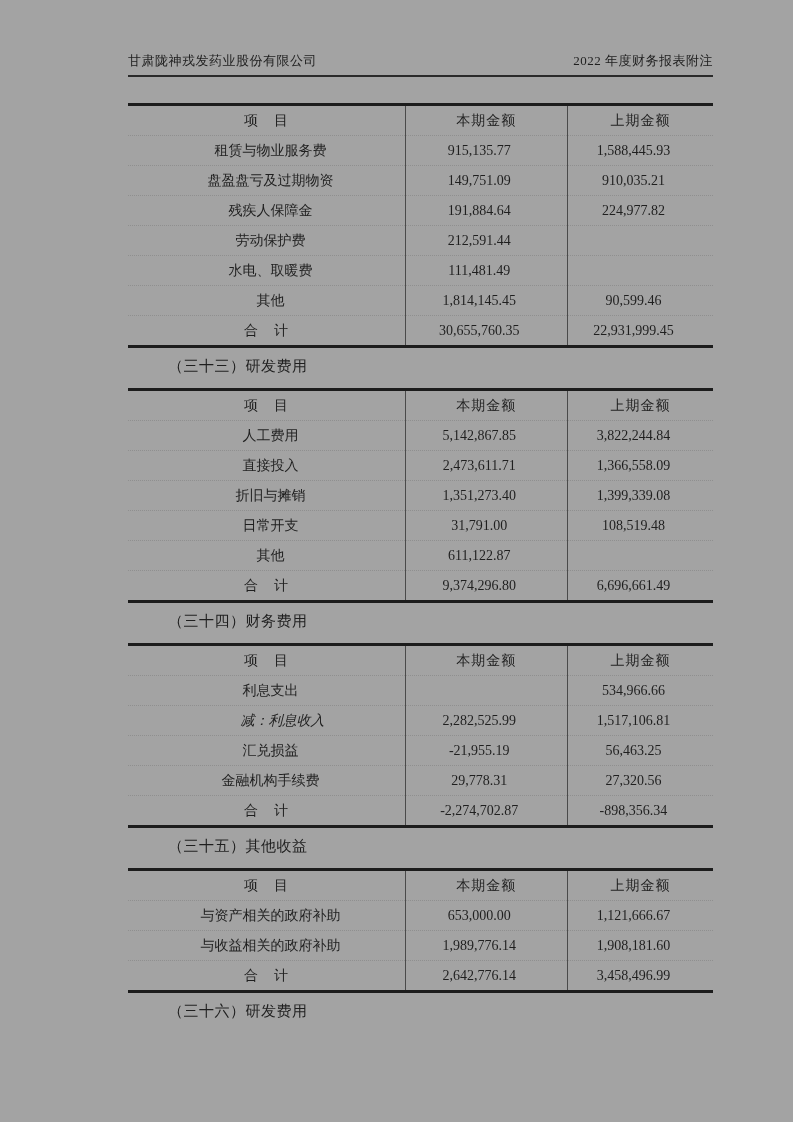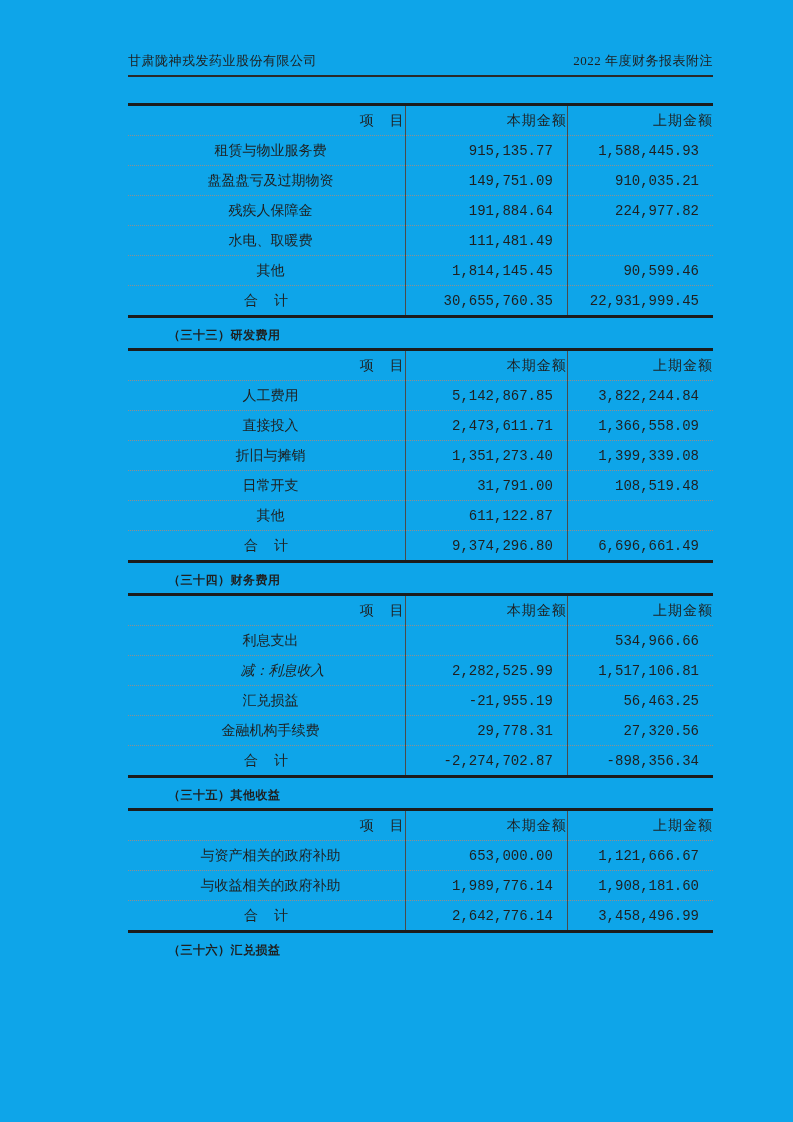--- a/index.html
+++ b/index.html
@@ -6,21 +6,21 @@
     margin: 0;
     padding: 0;
     background: #e8e8e8;
     font-family: "Liberation Serif", "DejaVu Serif", serif;
   }
   .page {
     position: relative;
     width: 793px;
     height: 1122px;
     margin: 0 auto;
-    background: #0ea5e9;
+    background: #a3a3a3;
     color: #1f1f1f;
     overflow: hidden;
     box-shadow: 0 0 4px rgba(0,0,0,.3);
   }
   
   .page-header {
     position: absolute;
     top: 52px;
     left: 128px;
     right: 80px;
@@ -33,50 +33,50 @@
     letter-spacing: .5px;
   }
   
   .content {
     position: absolute;
     top: 103px;
     left: 128px;
     right: 80px;
   }
   .section-heading {
-    font-weight: bold;
-    font-size: 12px;
-    padding: 9px 0 4px 40px;
+    font-weight: normal;
+    font-size: 15px;
+    padding: 9px 0 12px 40px;
     letter-spacing: .5px;
   }
   table.fin-table {
     width: 100%;
     border-collapse: collapse;
     table-layout: fixed;
     border-top: 3px solid #1c1c1c;
     border-bottom: 3px solid #1c1c1c;
     font-size: 14px;
   }
   table.fin-table th,
   table.fin-table td {
     height: 29px;
     padding: 0;
     font-weight: normal;
     vertical-align: middle;
     overflow: hidden;
     white-space: nowrap;
   }
   table.fin-table thead th {
-    text-align: right;
+    text-align: center;
     letter-spacing: 1px;
   }
   table.fin-table td.col-label { text-align: center;  padding-left: 8px; }
   table.fin-table td.indent    { padding-left: 32px; font-style: italic; }
-  table.fin-table td.col-num   { text-align: right; padding-right: 14px;
-                                 font-family: Liberation Mono, monospace; }
+  table.fin-table td.col-num   { text-align: center; padding-right: 14px;
+                                 font-family: Liberation Serif, serif; }
   table.fin-table td.total-label { text-align: center; padding-left: 0; letter-spacing: 1px; }
   
   table.fin-table th:nth-child(1),
   table.fin-table td:nth-child(1),
   table.fin-table th:nth-child(2),
   table.fin-table td:nth-child(2) {
     border-right: 1px solid #4a4a4a;
   }
   
   table.fin-table tbody tr th,
@@ -126,20 +126,25 @@
             <td class="col-label">盘盈盘亏及过期物资</td>
             <td class="col-num">149,751.09</td>
             <td class="col-num">910,035.21</td>
           </tr>
           <tr>
             <td class="col-label">残疾人保障金</td>
             <td class="col-num">191,884.64</td>
             <td class="col-num">224,977.82</td>
           </tr>
           <tr>
+            <td class="col-label">劳动保护费</td>
+            <td class="col-num">212,591.44</td>
+            <td class="col-num"></td>
+          </tr>
+          <tr>
             <td class="col-label">水电、取暖费</td>
             <td class="col-num">111,481.49</td>
             <td class="col-num"></td>
           </tr>
           <tr>
             <td class="col-label">其他</td>
             <td class="col-num">1,814,145.45</td>
             <td class="col-num">90,599.46</td>
           </tr>
           <tr>
@@ -263,17 +268,17 @@
             <td class="col-num">1,989,776.14</td>
             <td class="col-num">1,908,181.60</td>
           </tr>
           <tr>
             <td class="col-label total-label">合　计</td>
             <td class="col-num">2,642,776.14</td>
             <td class="col-num">3,458,496.99</td>
           </tr>
         </tbody>
       </table>
-      <div class="section-heading">（三十六）汇兑损益</div>
+      <div class="section-heading">（三十六）研发费用</div>
     </div>
 
 
 </div>
 
 </body></html>

